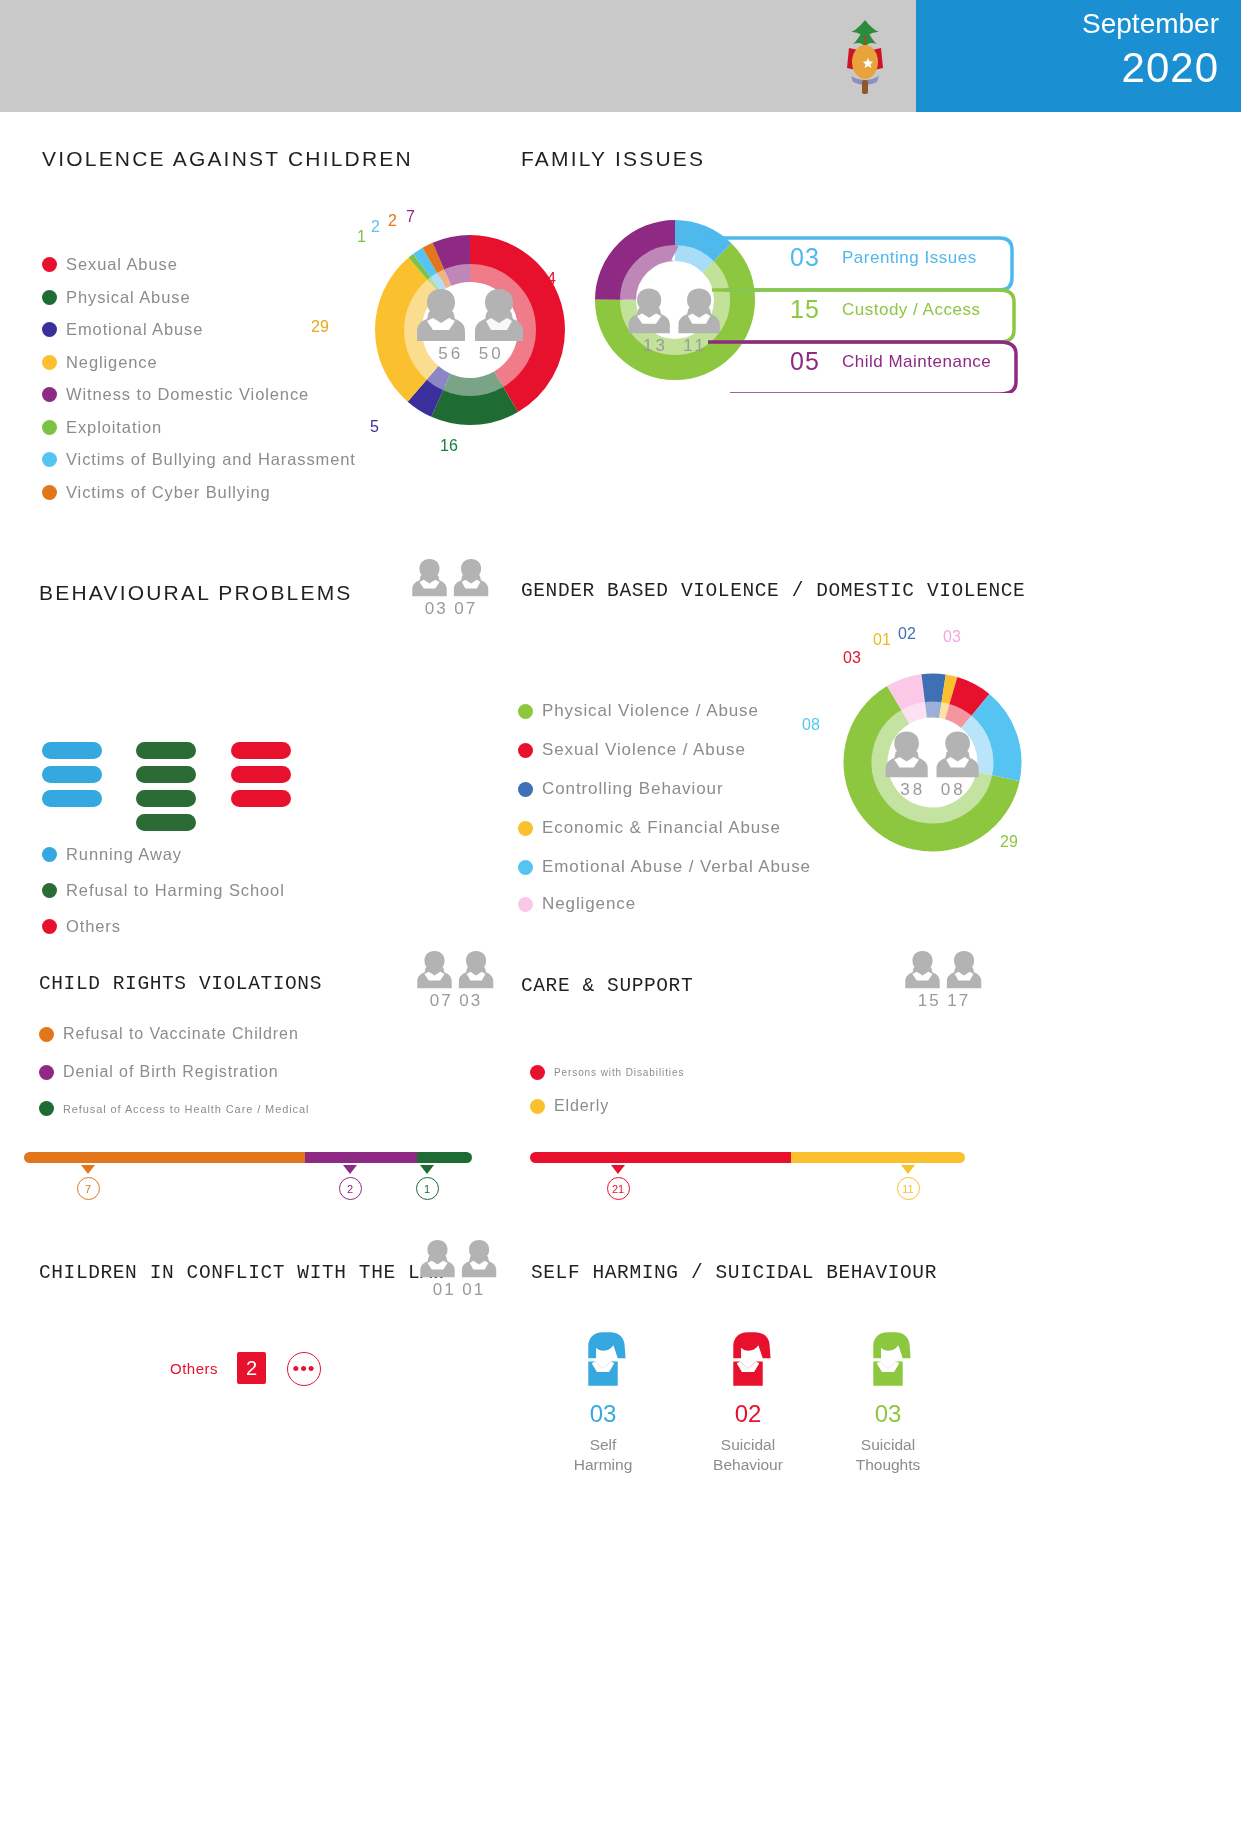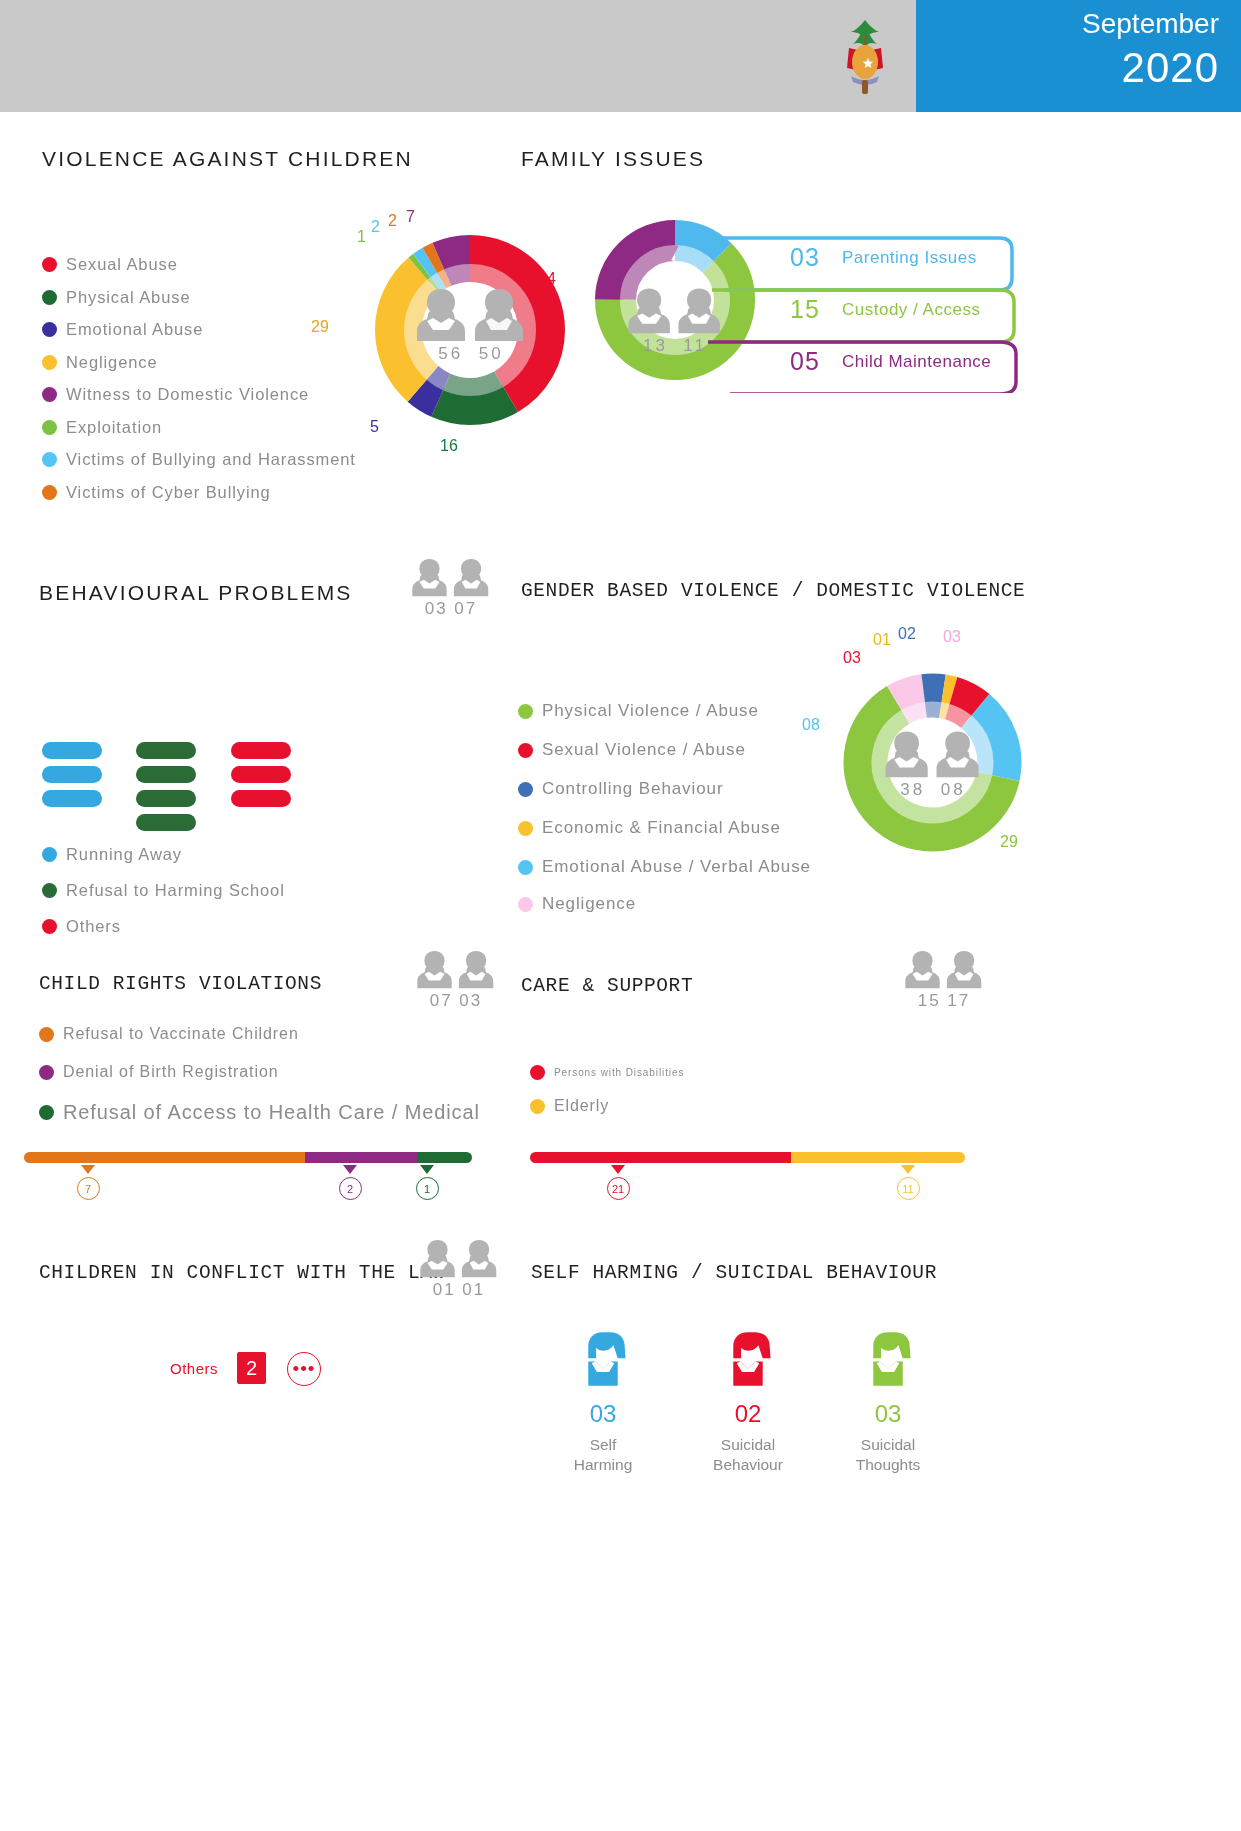--- a/index.html
+++ b/index.html
@@ -358,21 +358,21 @@
   <div class="legend-item" style="margin-bottom:20px">
       <span class="legend-dot" style="background:#e2761b"></span>
       <span class="legend-label" style="font-size:16px">Refusal to Vaccinate Children</span>
     </div>
   <div class="legend-item" style="margin-bottom:20px">
       <span class="legend-dot" style="background:#8e2a83"></span>
       <span class="legend-label" style="font-size:16px">Denial of Birth Registration</span>
     </div>
   <div class="legend-item">
       <span class="legend-dot" style="background:#1e6b33"></span>
-      <span class="legend-label" style="font-size:20px">Refusal of Access to Health Care / Medical</span>
+      <span class="legend-label" style="font-size:11px">Refusal of Access to Health Care / Medical</span>
     </div>
 </div>
 
 <div class="track" style="left:24px; top:1152px; width:448px;">
   <div class="seg" style="width:62.8%; background:#e2761b"></div>
   <div class="seg" style="width:25.0%; background:#8e2a83"></div>
   <div class="seg" style="width:12.2%; background:#1e6b33"></div>
 </div>
 <div class="marker" style="left:75px; top:1165px; width:26px;">
   <div class="tri" style="border-top:9px solid #e2761b"></div>

